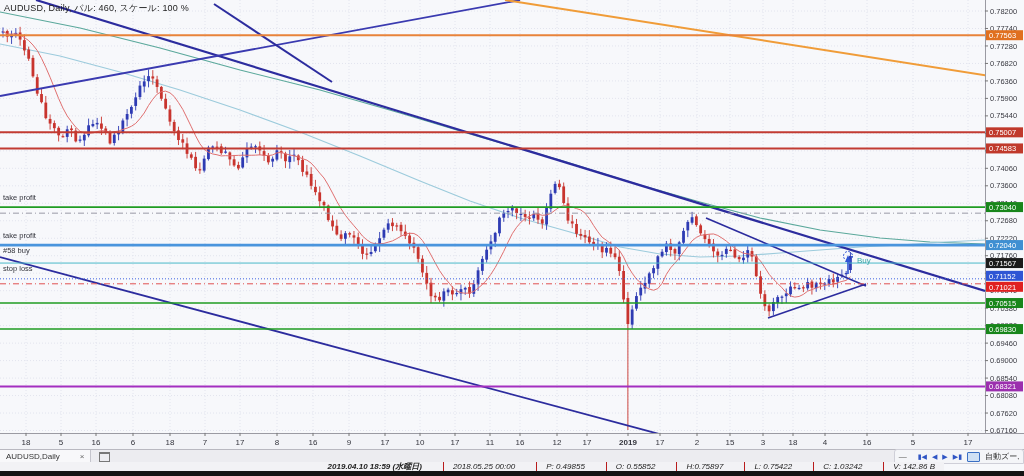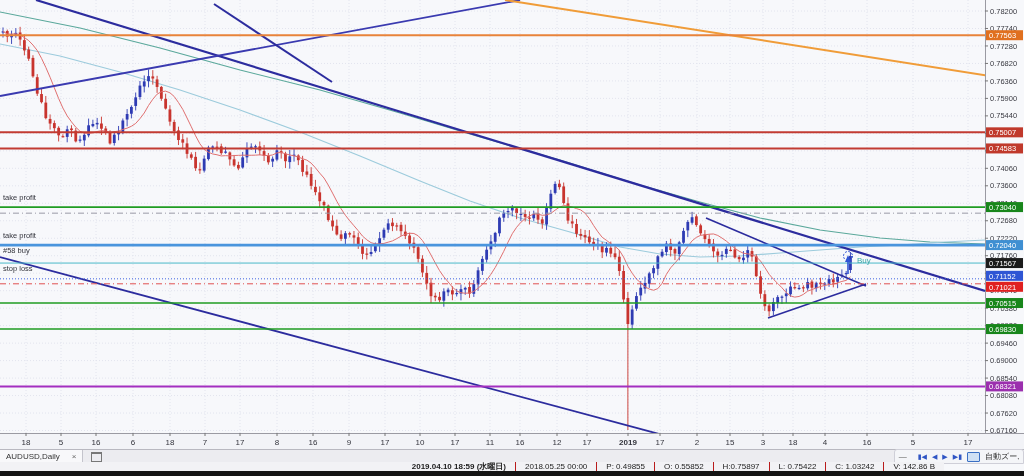--- a/index.html
+++ b/index.html
@@ -2,32 +2,32 @@
 <html><head>
 <meta charset="utf-8">
 <style>
   html,body{margin:0;padding:0;background:#dfe2e8;}
   #app{position:relative;width:1024px;height:476px;overflow:hidden;background:#f7f8fb;
        font-family:"Liberation Sans", sans-serif;}
   #chartsvg{position:absolute;left:0;top:0;display:block;}
   #title{position:absolute;left:4px;top:2px;font-size:9px;color:#222;letter-spacing:.2px;}
   #tabbar{position:absolute;left:0;top:449px;width:1024px;height:13px;background:#ececf0;
           border-top:1px solid #b8b8c0;display:flex;align-items:center;font-size:8px;color:#333;}
-  .tab{display:flex;align-items:center;gap:12px;background:#f8f8fa;border-right:1px solid #c4c4cc;
+  .tab{display:flex;align-items:center;gap:20px;background:#f8f8fa;border-right:1px solid #c4c4cc;
        height:13px;padding:0 6px;}
   .tab .x{color:#666;font-size:8px;}
   .winicon{width:9px;height:7px;border:1px solid #777;border-top:2px solid #777;margin-left:8px;}
   #nav{margin-left:auto;display:flex;align-items:center;gap:5px;padding-right:0;height:13px;
        background:#f4f5f8;border:1px solid #cfcfd8;border-radius:3px 3px 0 0;padding:0 4px;}
   #nav .dash{color:#888;font-weight:bold;margin-right:6px;}
   #nav .navbtn{color:#2f55c4;font-size:7px;line-height:13px;cursor:default;}
   #nav .mon{width:11px;height:8px;border:1px solid #3a6fc4;background:#cfe0f4;border-radius:1px;}
   #nav .az{color:#333;font-size:8px;white-space:nowrap;overflow:hidden;max-width:34px;}
   #statusbar{position:absolute;left:0;top:462px;width:944px;height:9px;background:#f2f2f5;
-             display:flex;align-items:center;justify-content:flex-end;gap:0;font-size:8px;color:#222;}
+             display:flex;align-items:center;justify-content:flex-end;gap:12px;font-size:8px;color:#222;font-style:italic;}
   #statusbar span{padding:0 9px;border-left:1px solid #b91c1c;white-space:nowrap;}
   #statusbar .b{font-weight:bold;border-left:none;}
   #bottomstrip{position:absolute;left:0;top:471px;width:1024px;height:5px;background:#141414;}
 </style>
 </head>
 <body>
 
 <div id="app">
   <svg id="chartsvg" width="1024" height="449">
       <rect x="0" y="0" width="1024" height="449" fill="#f7f8fb"></rect>
@@ -657,20 +657,21 @@
         <line x1="825" y1="433" x2="825" y2="436" stroke="#777"></line>
         <text x="825" y="445" font-size="8" fill="#33343c" text-anchor="middle" font-family="Liberation Sans, sans-serif">4</text>
         <line x1="867" y1="433" x2="867" y2="436" stroke="#777"></line>
         <text x="867" y="445" font-size="8" fill="#33343c" text-anchor="middle" font-family="Liberation Sans, sans-serif">16</text>
         <line x1="913" y1="433" x2="913" y2="436" stroke="#777"></line>
         <text x="913" y="445" font-size="8" fill="#33343c" text-anchor="middle" font-family="Liberation Sans, sans-serif">5</text>
         <line x1="968" y1="433" x2="968" y2="436" stroke="#777"></line>
         <text x="968" y="445" font-size="8" fill="#33343c" text-anchor="middle" font-family="Liberation Sans, sans-serif">17</text>
       </g>
     </svg>
+  <div id="title">AUDUSD, Daily, バル: 460, スケール: 100 %</div>
 
   <div id="tabbar">
     <div class="tab">
       <span>AUDUSD,Daily</span>
       <span class="x">×</span>
     </div>
     <div class="winicon"></div>
     <div id="nav">
       <span class="dash">—</span>
       <span class="navbtn">▮◀</span>

